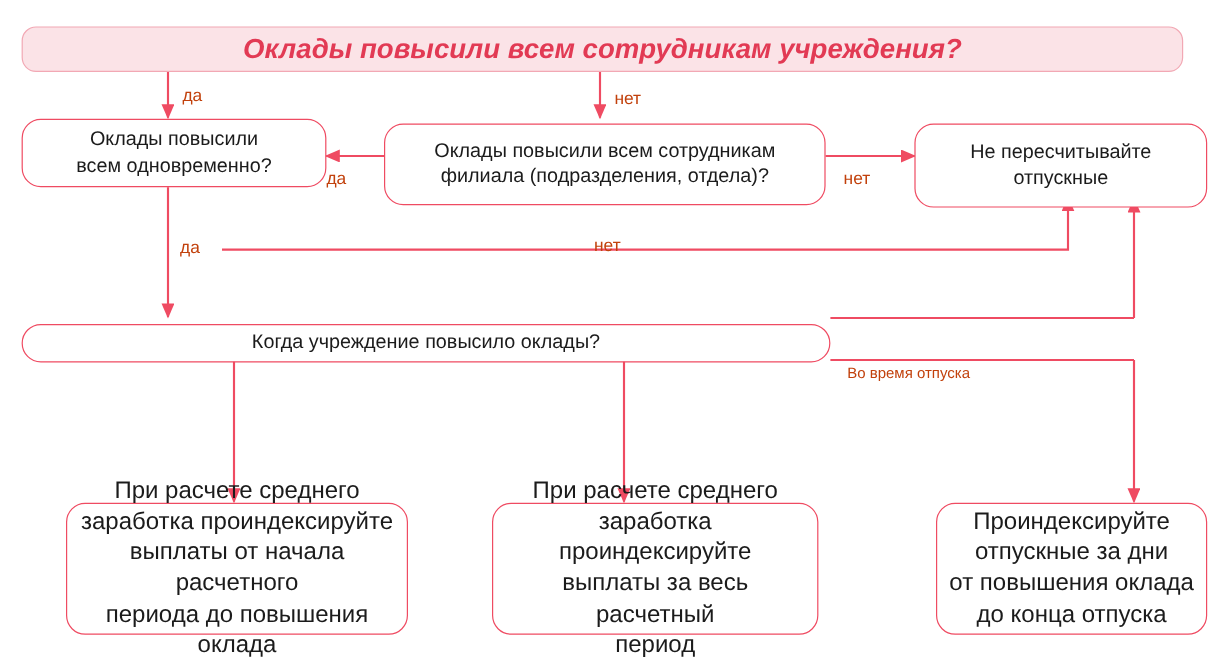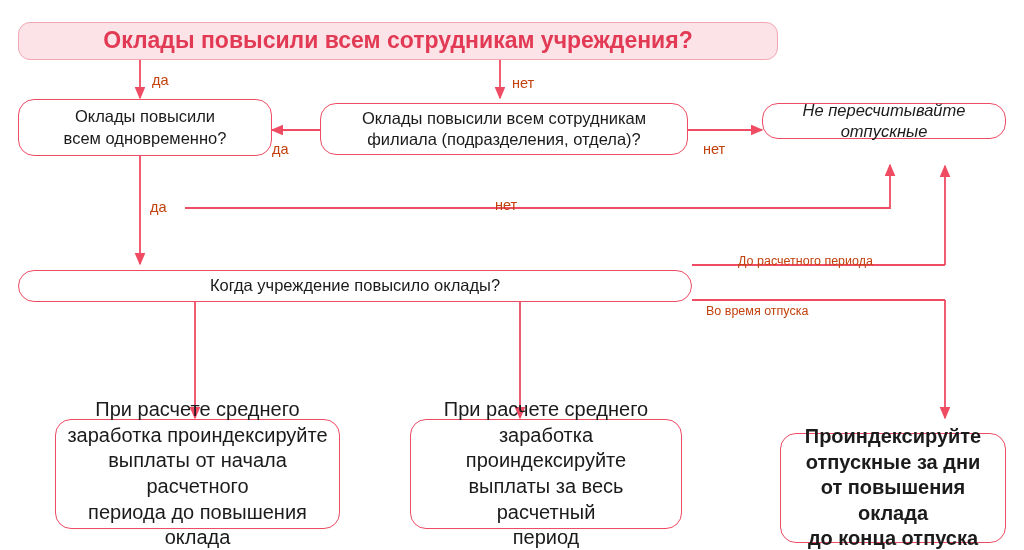--- a/index.html
+++ b/index.html
@@ -95,35 +95,35 @@
 
       <path d="M945,300 L945,418"></path>
     </g>
     <g stroke="#ef4b62" stroke-width="1.8" fill="none">
 
       <path d="M692,265 L945,265"></path>
       <path d="M692,300 L945,300"></path>
     </g>
   </svg>
 
-  <div class="node title" style="left:18px; top:22px; width:760px; height:38px;">
+  <div class="node title" style="left:18px; top:22px; width:968px; height:38px;font-style:italic;">
     <span class="txt">Оклады повысили всем сотрудникам учреждения?</span>
   </div>
 
   <div class="node n-q1" style="left:18px; top:99px; width:254px; height:57px;">
     <span class="txt">Оклады повысили
 всем одновременно?</span>
   </div>
 
-  <div class="node n-q2" style="left:320px; top:103px; width:368px; height:52px;">
+  <div class="node n-q2" style="left:320px; top:103px; width:368px; height:68px;">
     <span class="txt">Оклады повысили всем сотрудникам
 филиала (подразделения, отдела)?</span>
   </div>
 
-  <div class="node n-no" style="left:762px; top:103px; width:244px; height:36px;font-style:italic;">
+  <div class="node n-no" style="left:762px; top:103px; width:244px; height:70px;">
     <span class="txt">Не пересчитывайте
 отпускные</span>
   </div>
 
   <div class="node n-q3" style="left:18px; top:270px; width:674px; height:32px;">
     <span class="txt">Когда учреждение повысило оклады?</span>
   </div>
 
   <div class="node n-leaf" style="left:55px; top:419px; width:285px; height:110px;">
     <span class="txt">При расчете среднего
@@ -132,30 +132,29 @@
 периода до повышения оклада</span>
   </div>
 
   <div class="node n-leaf" style="left:410px; top:419px; width:272px; height:110px;">
     <span class="txt">При расчете среднего
 заработка проиндексируйте
 выплаты за весь расчетный
 период</span>
   </div>
 
-  <div class="node n-leaf" style="left:780px; top:433px; width:226px; height:110px;font-weight:bold;">
+  <div class="node n-leaf" style="left:780px; top:419px; width:226px; height:110px;">
     <span class="txt">Проиндексируйте
 отпускные за дни
 от повышения оклада
 до конца отпуска</span>
   </div>
 
   <div class="edge-label" style="left:152px; top:71px;">да</div>
   <div class="edge-label" style="left:512px; top:74px;">нет</div>
   <div class="edge-label" style="left:272px; top:140px;">да</div>
   <div class="edge-label" style="left:703px; top:140px;">нет</div>
   <div class="edge-label" style="left:150px; top:198px;">да</div>
   <div class="edge-label" style="left:495px; top:196px;">нет</div>
 
-  <div class="edge-label small" style="left:738px; top:253px;">До расчетного периода</div>
   <div class="edge-label small" style="left:706px; top:303px;">Во время отпуска</div>
 
 </div>
 
 </body></html>

